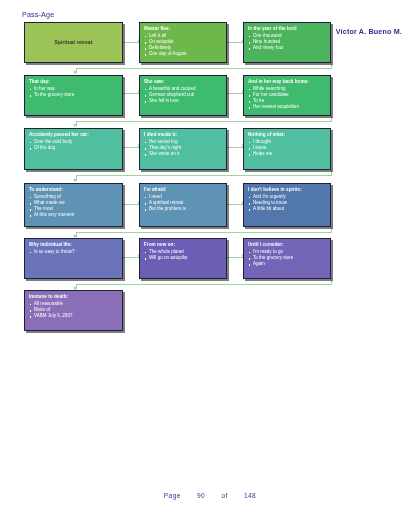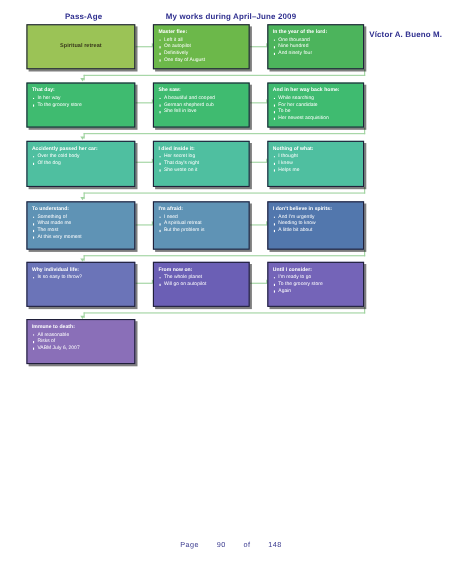--- a/index.html
+++ b/index.html
@@ -26,25 +26,24 @@
     top: 10px;
     left: 0;
     width: 420px;
     height: 12px;
   }
   .hdr-left {
     position: absolute;
     left: 22px;
     top: 0;
     font-size: 7.2px;
-    font-weight: bold;
+    font-weight: normal;
     color: #2f2f8f;
     letter-spacing: 0.15px;
     white-space: nowrap;
-    margin-left: 37px;
   }
   .hdr-center {
     position: absolute;
     left: 0;
     top: 0;
     width: 420px;
     text-align: center;
     font-size: 7.2px;
     font-weight: bold;
     color: #2f2f8f;
@@ -153,21 +152,20 @@
   }
   .footer span { margin: 0 7px; }
 </style>
 </head>
 <body>
 
 <div class="page">
 
   <div class="header">
     <div class="hdr-left">Pass-Age</div>
-    <div class="hdr-center">My works during April–June 2009</div>
     <div class="hdr-right">Víctor A. Bueno M.</div>
   </div>
 
   <div class="conn h" style="left:123px; top:42px; width:16px;"></div>
   <div class="arrow right" style="left:138px; top:39.4px;"></div>
 
   <div class="conn h" style="left:227px; top:42px; width:16px;"></div>
   <div class="arrow right" style="left:242px; top:39.4px;"></div>
 
   <div class="conn v" style="left:331px; top:63px; height:6px;"></div>

